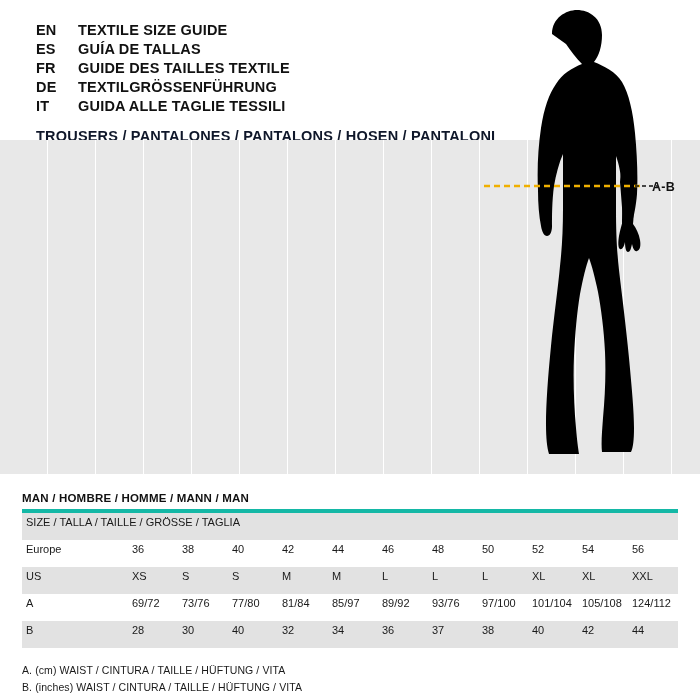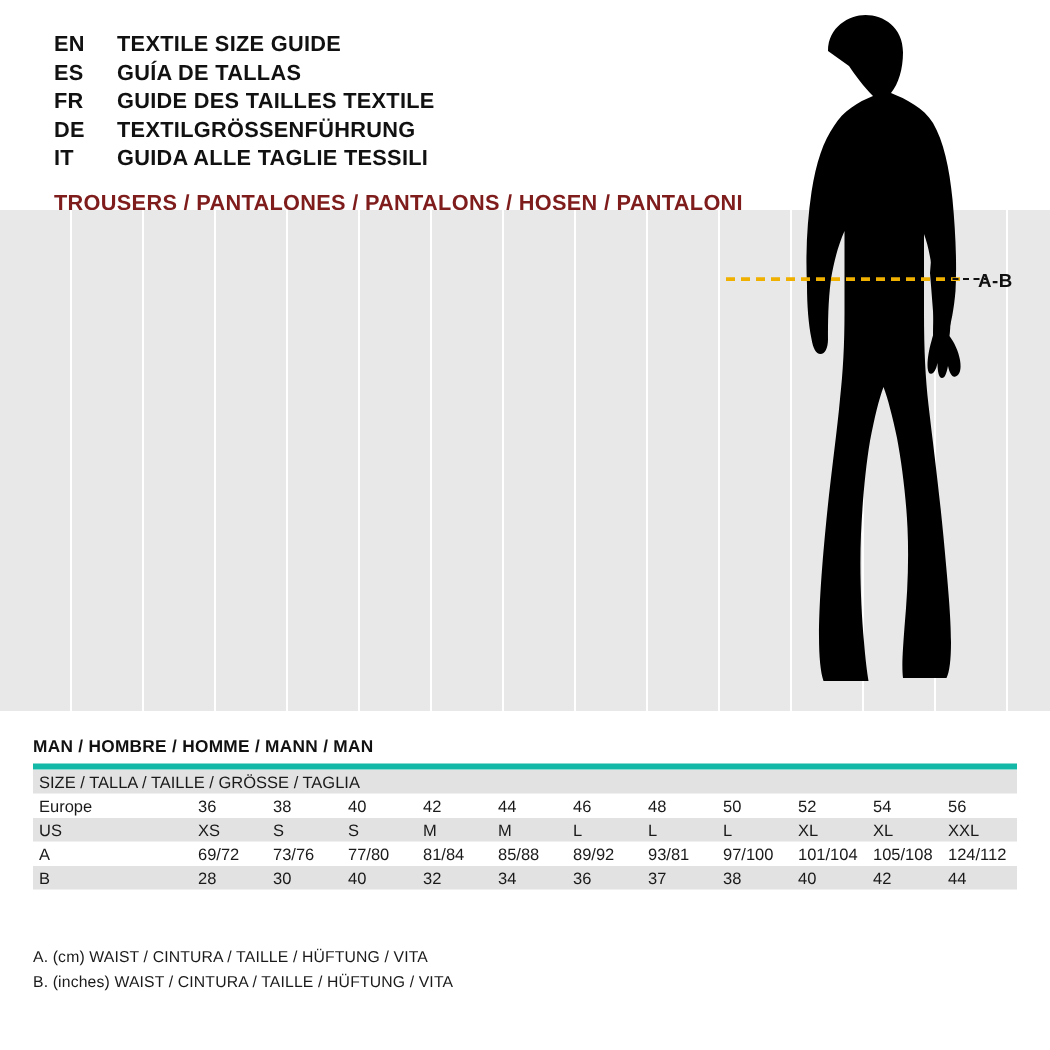--- a/index.html
+++ b/index.html
@@ -45,21 +45,21 @@
     font-size: 14.5px;
     font-weight: bold;
     letter-spacing: 0.2px;
     color: #111;
   }
   .garment-line {
     margin-top: 14px;
     font-size: 14.5px;
     font-weight: bold;
     letter-spacing: 0.2px;
-    color: #7f1d1d;
+    color: #0f172a;
   }
 
   
   .stripes {
     position: absolute;
     left: 0;
     top: 140px;
     width: 700px;
     height: 334px;
     background:
@@ -110,41 +110,41 @@
     border-bottom: 4px solid #14b8a6;
     margin-bottom: 0;
   }
   table.size-table {
     border-collapse: collapse;
     width: 656px;
     table-layout: fixed;
     font-size: 11px;
   }
   table.size-table td {
-    padding: 3px 2px 1px 4px;
+    padding: 3px 2px 12px 4px;
     color: #1a1a1a;
     white-space: nowrap;
     overflow: hidden;
   }
   tr.band-grey td { background: #e2e2e2; }
   tr.band-white td { background: #ffffff; }
   td.rowlabel {
     width: 106px;
     text-align: left;
   }
   td.spanlabel {
     text-align: left;
   }
   .cellcol { width: 50px; }
 
   
   .notes {
     position: absolute;
     left: 22px;
-    top: 632px;
+    top: 664px;
     width: 656px;
   }
   .note {
     font-size: 10.5px;
     color: #1a1a1a;
     margin-bottom: 5px;
     letter-spacing: 0.1px;
   }
 </style>
 </head>
@@ -301,23 +301,23 @@
           <td>XL</td>
           <td>XXL</td>
         </tr>
 
         <tr class="band-white">
           <td class="rowlabel">A</td>
           <td>69/72</td>
           <td>73/76</td>
           <td>77/80</td>
           <td>81/84</td>
-          <td>85/88</td>
+          <td>85/97</td>
           <td>89/92</td>
-          <td>93/81</td>
+          <td>93/76</td>
           <td>97/100</td>
           <td>101/104</td>
           <td>105/108</td>
           <td>124/112</td>
         </tr>
 
         <tr class="band-grey">
           <td class="rowlabel">B</td>
           <td>28</td>
           <td>30</td>

